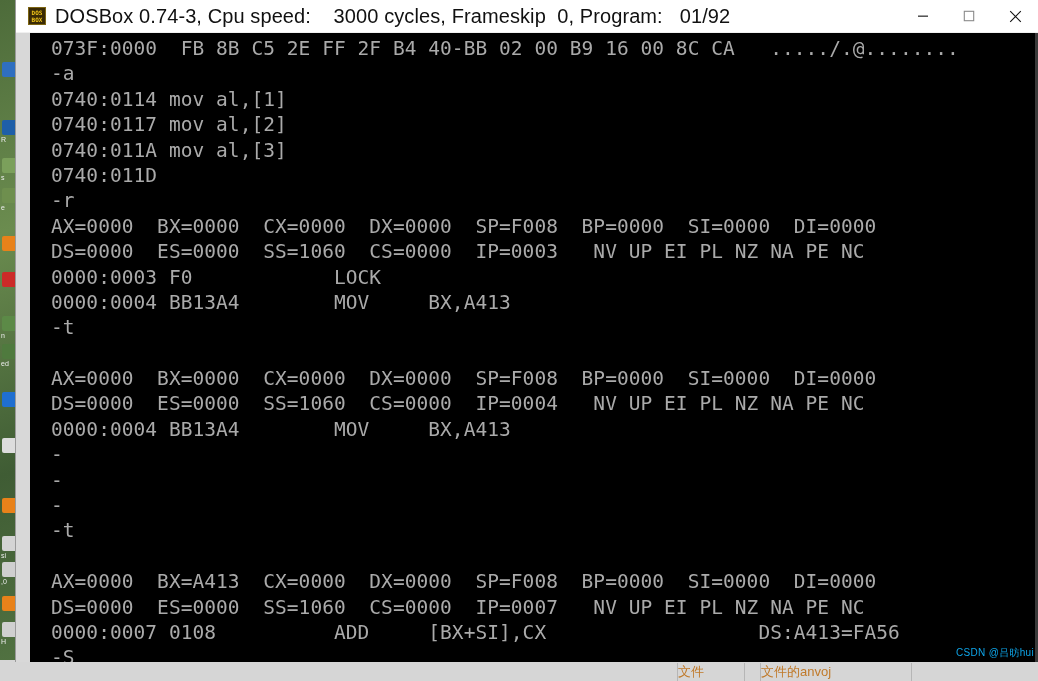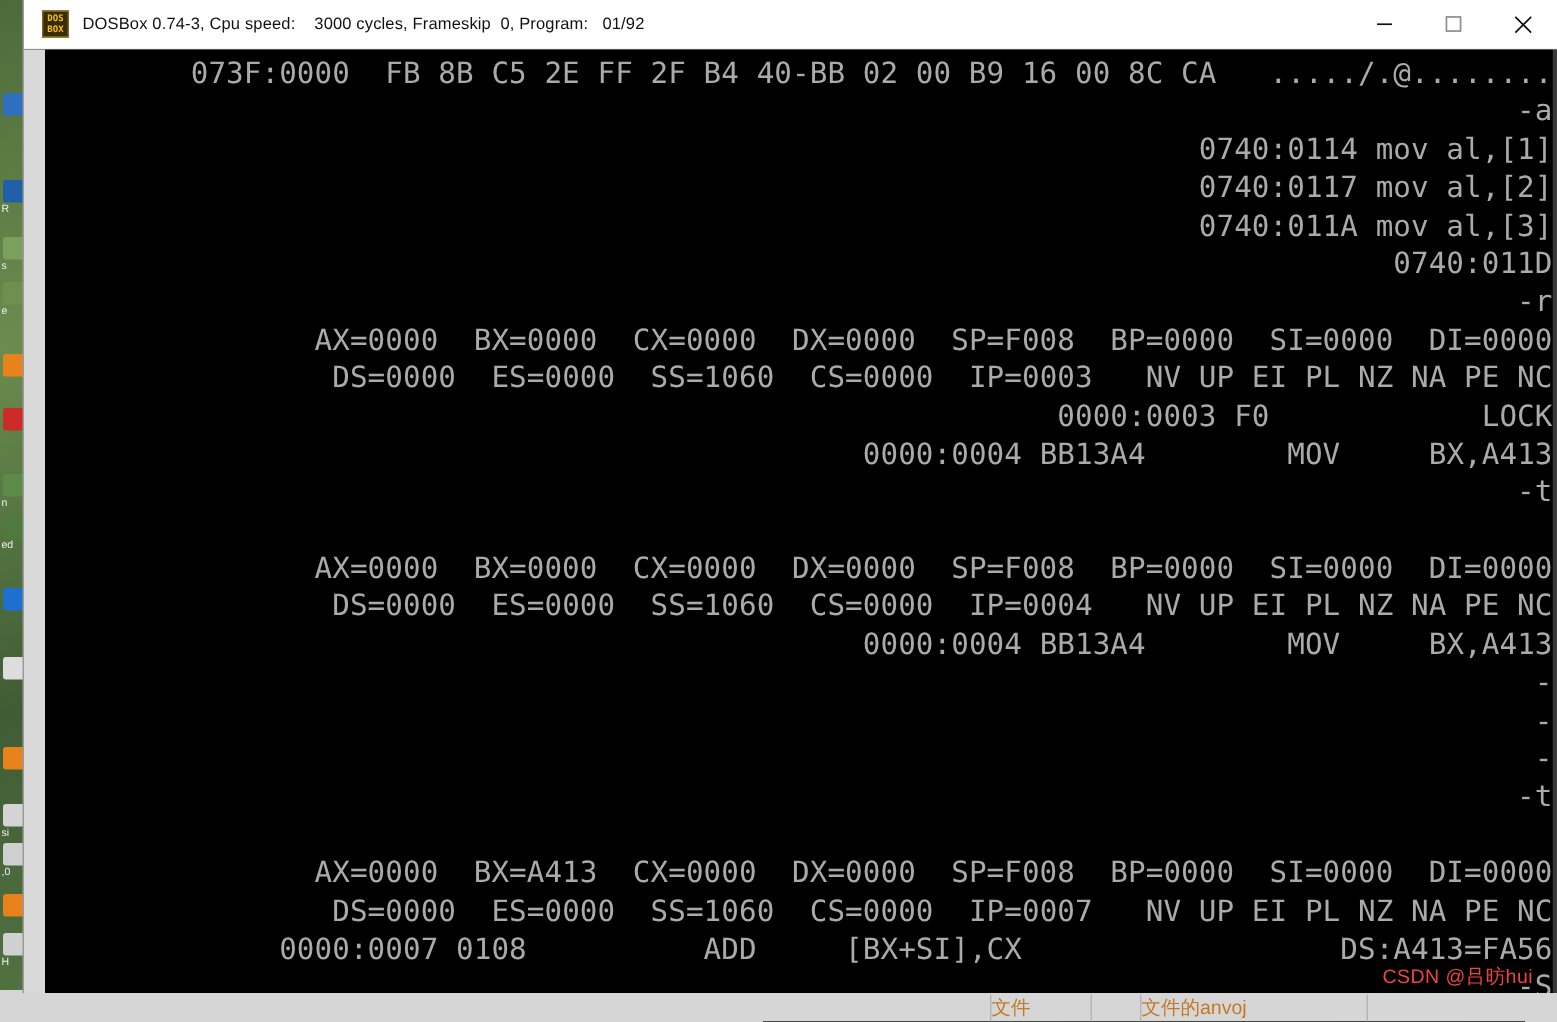--- a/index.html
+++ b/index.html
@@ -40,21 +40,21 @@
     top: 663px;
     height: 18px;
     border-left: 1px solid #b6b6b6;
     border-right: 1px solid #b6b6b6;
     color: #c07a2a;
     font-size: 13px;
     line-height: 18px;
     white-space: nowrap;
     overflow: hidden;
   }
-  .dt1 { left: 660px; width: 66px; }
+  .dt1 { left: 677px; width: 66px; }
   .dt2 { left: 760px; width: 150px; }
 
   
   .desk-icon {
     position: absolute;
     left: 2px;
     width: 15px;
     height: 15px;
     border-radius: 2px;
   }
@@ -102,21 +102,21 @@
     line-height: 7px;
   }
   .tb-icon span {
     font-family: "DejaVu Sans Mono", monospace;
     font-size: 6px;
     font-weight: bold;
     color: #f0c419;
     letter-spacing: 0px;
   }
   .tb-title {
-    font-size: 11px;
+    font-size: 20px;
     color: #111;
     white-space: pre;
     letter-spacing: 0.1px;
   }
 
   .tb-controls {
     position: absolute;
     right: 0; top: 0;
     height: 32px;
     display: flex;
@@ -163,31 +163,30 @@
     line-height: 25.4px;
     color: #aaaaaa;
     white-space: pre;
     letter-spacing: 0.05px;
     padding-top: 3px;
     box-sizing: border-box;
   }
   .dos-line {
     display: block;
     height: 25.4px;
-    padding-left: 3px;
-    text-align: right;
+    padding-left: 21px;
   }
 
   .watermark {
     position: absolute;
-    right: 16px;
+    right: 4px;
     bottom: 2px;
     font-family: "Liberation Sans", sans-serif;
-    font-size: 13px;
-    color: #ef4444;
+    font-size: 10px;
+    color: #0ea5e9;
     letter-spacing: 0.3px;
   }
 </style>
 </head>
 <body>
 
 <div id="screen">
 
   <div class="desktop"></div>
   <div class="desktop-taskbar-strip"></div>

